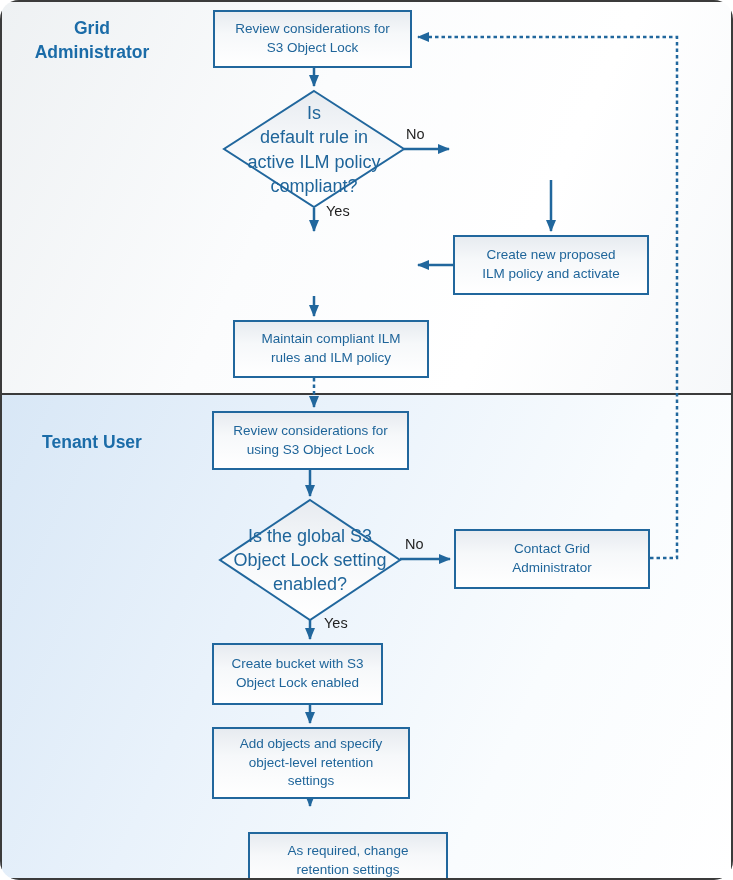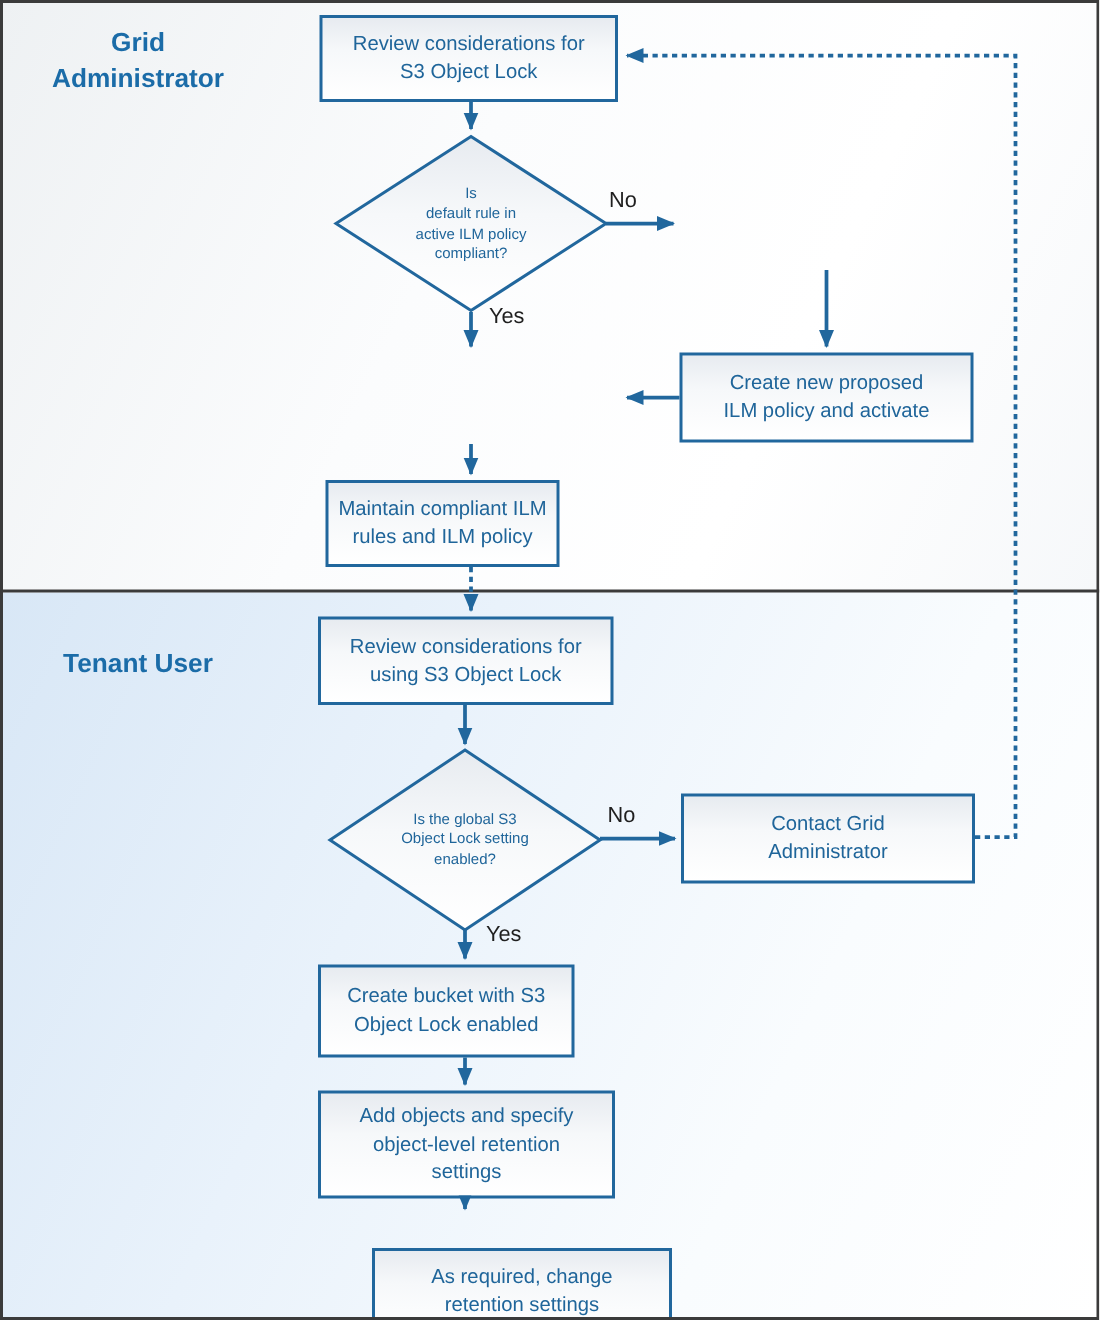--- a/index.html
+++ b/index.html
@@ -2,20 +2,21 @@
 <html><head>
 <meta charset="utf-8">
 <style>
   html,body{margin:0;padding:0;background:#ffffff;}
   body{font-family:"Liberation Sans","DejaVu Sans",sans-serif;}
   .canvas{
     position:relative;
     width:733px;height:880px;
     overflow:hidden;
     background:#ffffff;
+    border-radius:19px;
   }
   .frame{
     position:absolute;inset:0;
     border:2.5px solid #3b3b3b;
     z-index:6;pointer-events:none;
   }
   .lane{position:absolute;left:0;width:733px;z-index:0;}
   .lane-grid{
     top:0;height:393px;
     background:linear-gradient(115deg,#eef1f3 0%,#fbfcfd 40%,#ffffff 70%,#f6f8fa 100%);
@@ -47,21 +48,21 @@
     display:flex;align-items:center;justify-content:center;
     text-align:center;
     white-space:pre-line;
     padding:12px 6px;
   }
   .diamond-text{
     position:absolute;z-index:2;
     display:flex;align-items:center;justify-content:center;
     text-align:center;
     color:#1f659a;
-    font-size:10px;line-height:1.35;
+    font-size:18px;line-height:1.35;
     white-space:pre-line;
     pointer-events:none;
   }
   .edge-label{
     position:absolute;z-index:3;
     font-size:14.5px;color:#1f1f1f;
     white-space:nowrap;
     text-align:right;
   }
 </style>
@@ -105,21 +106,21 @@
     <path d="M650,558 L677,558 L677,37 L418,37" stroke="#21679d" stroke-width="2.5" fill="none" stroke-dasharray="3.5 3" marker-end="url(#arrow)"></path>
 
     <polygon points="314,91 404,149 314,207 224,149" fill="url(#shapeGrad)" stroke="#21679d" stroke-width="2"></polygon>
     <polygon points="310,500 400,560 310,620 220,560" fill="url(#shapeGrad)" stroke="#21679d" stroke-width="2"></polygon>
   </svg>
 
   <div class="node" style="left:213px;top:10px;width:199px;height:58px;">Review considerations for
 S3 Object Lock</div>
   <div class="node" style="left:453px;top:235px;width:196px;height:60px;">Create new proposed
 ILM policy and activate</div>
-  <div class="node" style="left:217px;top:320px;width:156px;height:58px;">Maintain compliant ILM
+  <div class="node" style="left:233px;top:320px;width:196px;height:58px;">Maintain compliant ILM
 rules and ILM policy</div>
 
   <div class="node" style="left:212px;top:411px;width:197px;height:59px;">Review considerations for
 using S3 Object Lock</div>
   <div class="node" style="left:454px;top:529px;width:196px;height:60px;">Contact Grid
 Administrator</div>
   <div class="node" style="left:212px;top:643px;width:171px;height:62px;">Create bucket with S3
 Object Lock enabled</div>
   <div class="node" style="left:212px;top:727px;width:198px;height:72px;">Add objects and specify
 object-level retention

